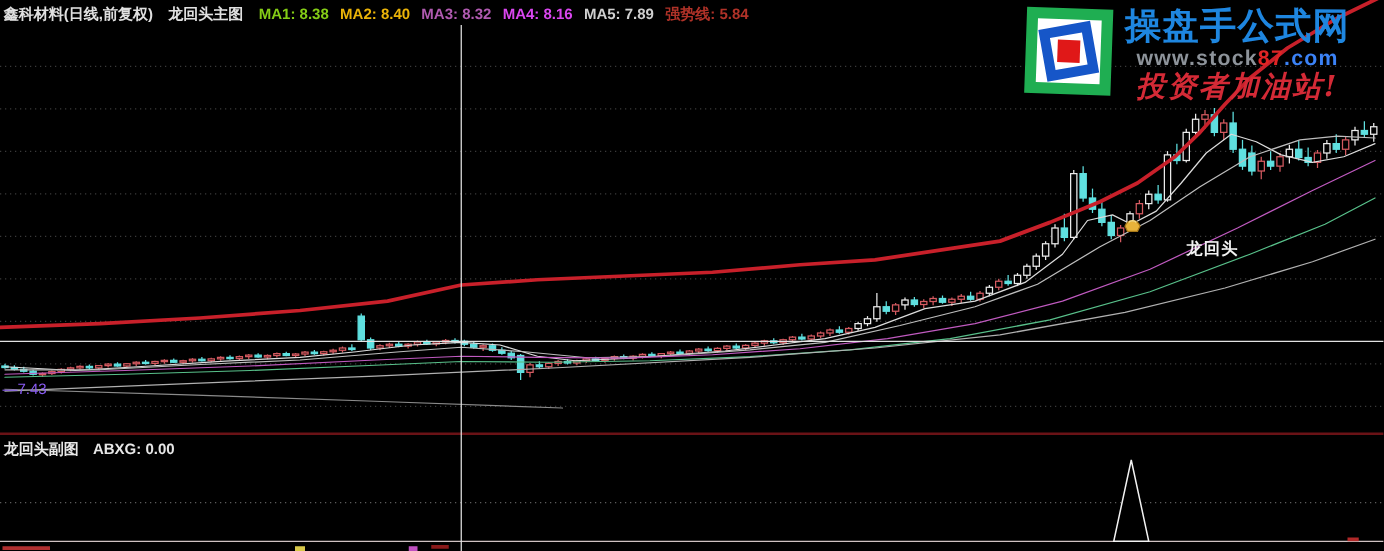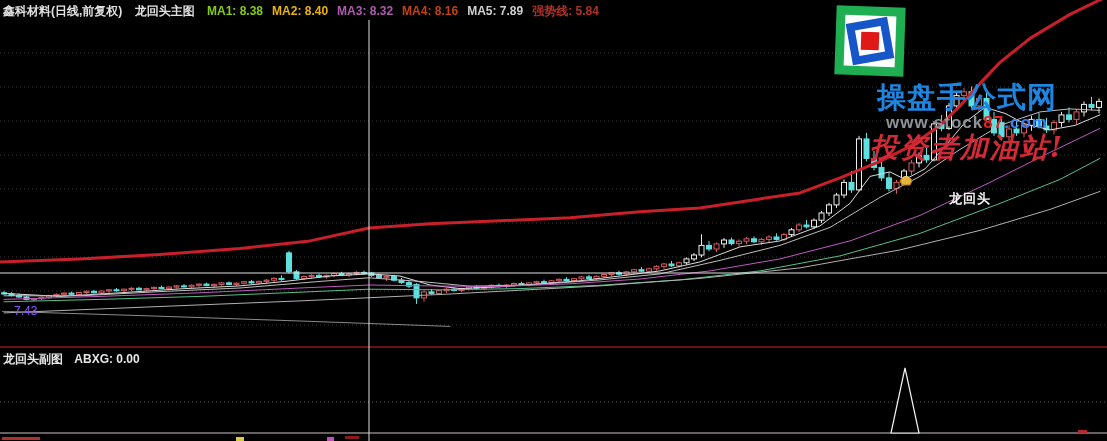--- a/index.html
+++ b/index.html
@@ -10,27 +10,27 @@
        font-size:12px;font-weight:bold;color:#e0e0e0;z-index:5;}
   .hdr span{margin-right:9px;}
   .price-label{position:absolute;left:2px;top:304px;font-size:12px;color:#8b5cf6;z-index:4;}
   .annotation{position:absolute;left:949px;top:190px;font-size:13px;font-weight:bold;
        color:#f2f2f2;z-index:4;letter-spacing:1px;}
   .gold-icon{position:absolute;left:898px;top:172px;z-index:4;}
   .sub-hdr{position:absolute;left:3px;top:351px;font-size:12px;font-weight:bold;
        color:#e6e6e6;z-index:5;white-space:nowrap;}
   .sub-hdr span{margin-right:8px;}
   
-  .logo{position:absolute;right:5px;top:3px;width:270px;height:86px;z-index:6;display:flex;flex-direction:column;}
+  .logo{position:absolute;right:20px;top:3px;width:270px;height:86px;z-index:6;display:flex;}
   .logo-icon{width:76px;height:76px;flex:0 0 auto;}
   .logo-texts{flex:1;text-align:center;line-height:1;}
   .logo-brand{font-size:29px;font-weight:bold;letter-spacing:1px;margin-top:4px;}
   .logo-url{font-size:17px;font-weight:bold;letter-spacing:1px;margin-top:2px;}
   .logo-slogan{font-family:"DejaVu Serif",serif;font-style:italic;font-weight:bold;
-       font-size:28px;margin-top:3px;letter-spacing:2px;}
+       font-size:23px;margin-top:3px;letter-spacing:2px;}
 </style>
 </head>
 <body>
 
 <div id="app">
 
   <svg id="chart-svg" width="1107" height="441" viewBox="0 0 1107 441">
       <line x1="0" x2="1107" y1="53" y2="53" stroke="#3a3a3a" stroke-width="1" stroke-dasharray="1 3"></line>
       <line x1="0" x2="1107" y1="87" y2="87" stroke="#3a3a3a" stroke-width="1" stroke-dasharray="1 3"></line>
       <line x1="0" x2="1107" y1="121" y2="121" stroke="#3a3a3a" stroke-width="1" stroke-dasharray="1 3"></line>
@@ -350,21 +350,21 @@
       <rect x="236" y="437" width="8" height="4" fill="#d8c84a"></rect>
       <rect x="327" y="437" width="7" height="4" fill="#c050c0"></rect>
       <rect x="345" y="436" width="14" height="3" fill="#8a1a1a"></rect>
       <line x1="369" x2="369" y1="20" y2="441" stroke="#e2e2e2" stroke-width="1"></line>
       <line x1="0" x2="1107" y1="273" y2="273" stroke="#e2e2e2" stroke-width="1"></line>
     </svg>
 
   <div class="hdr">
     <span>鑫科材料(日线,前复权)</span>
     <span>龙回头主图</span>
-    <span><span style="color: #84cc16;">MA1: 8.38</span><span style="color: #eab308;">MA2: 8.40</span><span style="color: rgb(176, 90, 176);">MA3: 8.32</span><span style="color: #c2410c;">MA4: 8.16</span><span style="color: rgb(207, 207, 207);">MA5: 7.89</span><span style="color: rgb(176, 50, 40);">强势线: 5.84</span></span>
+    <span><span style="color: #84cc16;">MA1: 8.38</span><span style="color: #eab308;">MA2: 8.40</span><span style="color: rgb(176, 90, 176);">MA3: 8.32</span><span style="color: #d946ef;">MA4: 8.16</span><span style="color: rgb(207, 207, 207);">MA5: 7.89</span><span style="color: rgb(176, 50, 40);">强势线: 5.84</span></span>
   </div>
 
   <div class="price-label">—7.43</div>
 
   <svg class="gold-icon" width="16" height="14" viewBox="0 0 16 14">
     <path d="M2,9 C4,3 12,3 14,9 L12,13 L4,13 Z" fill="#e8b33a" stroke="#a87818" stroke-width="1"></path>
     <path d="M5,6 C6,4 10,4 11,6" fill="none" stroke="#f7dd8a" stroke-width="1.2"></path>
   </svg>
   <div class="annotation">龙回头</div>
 

